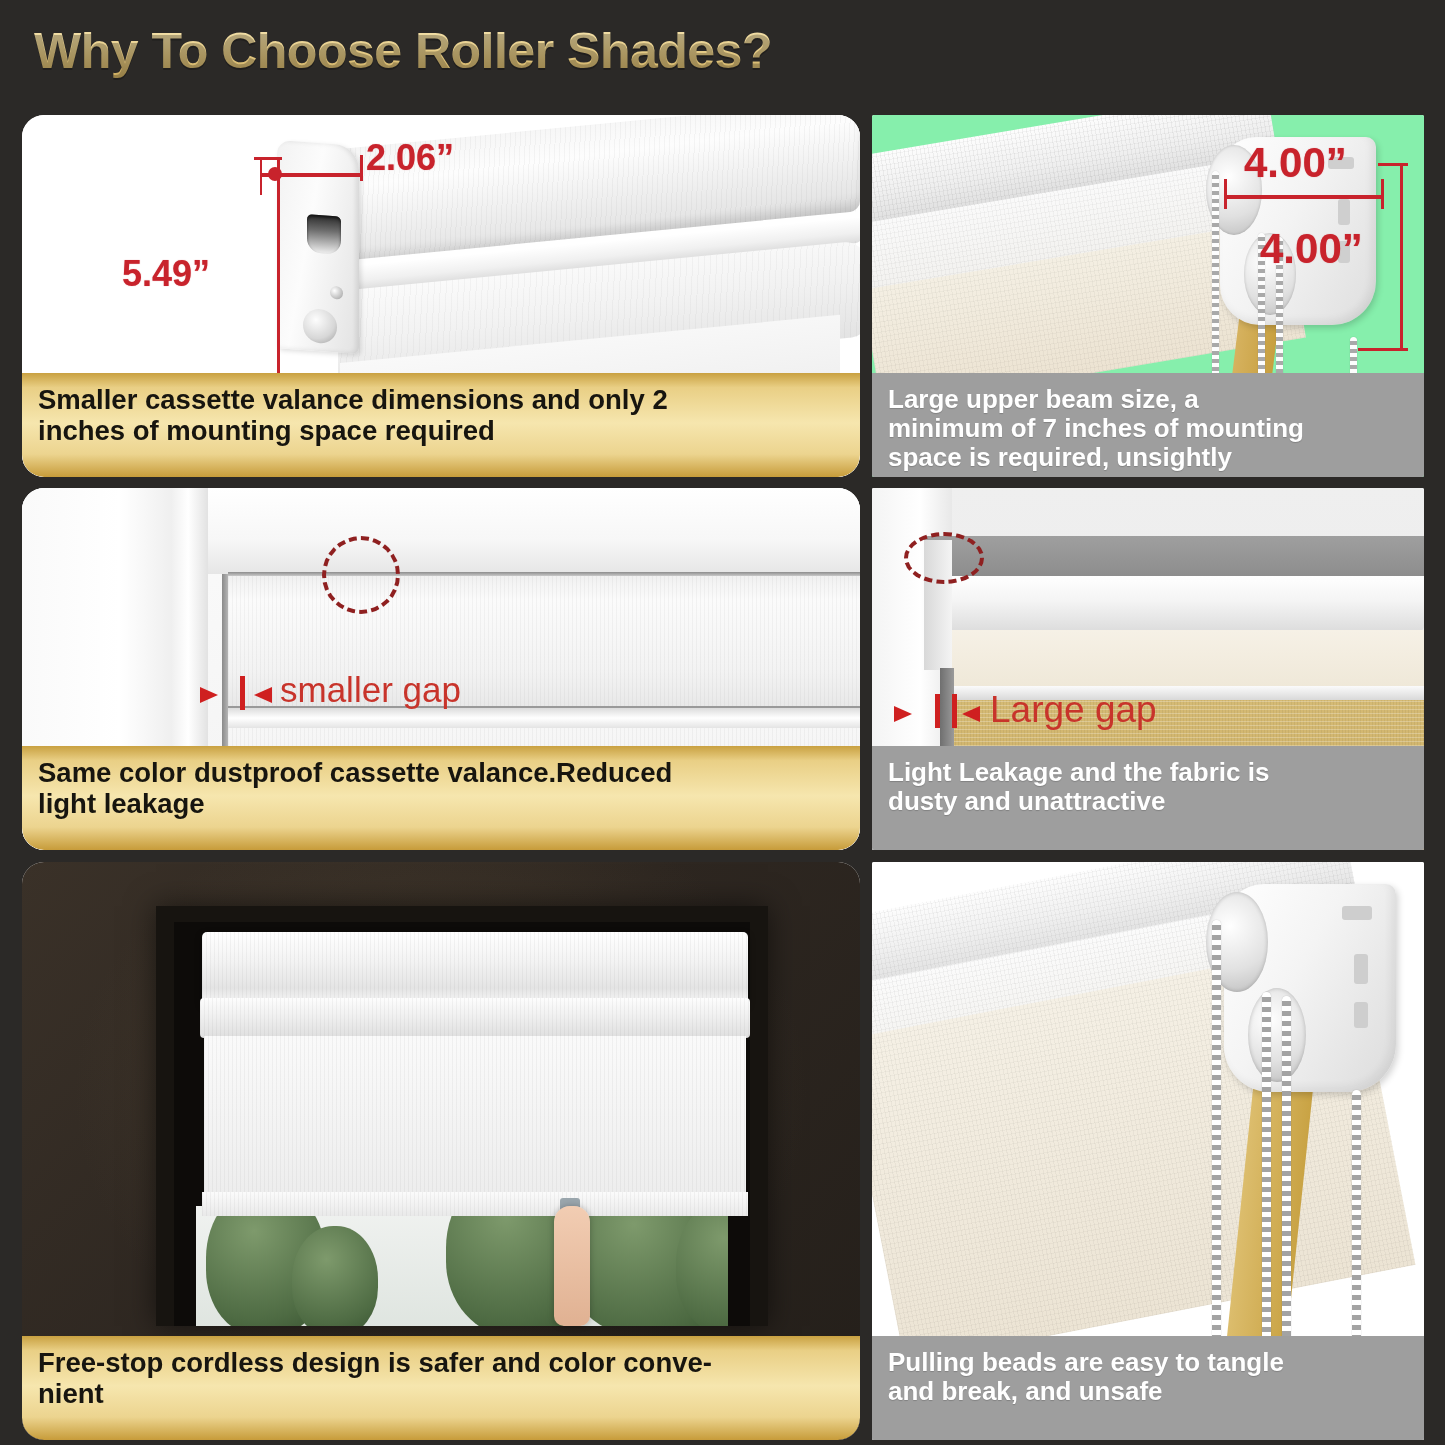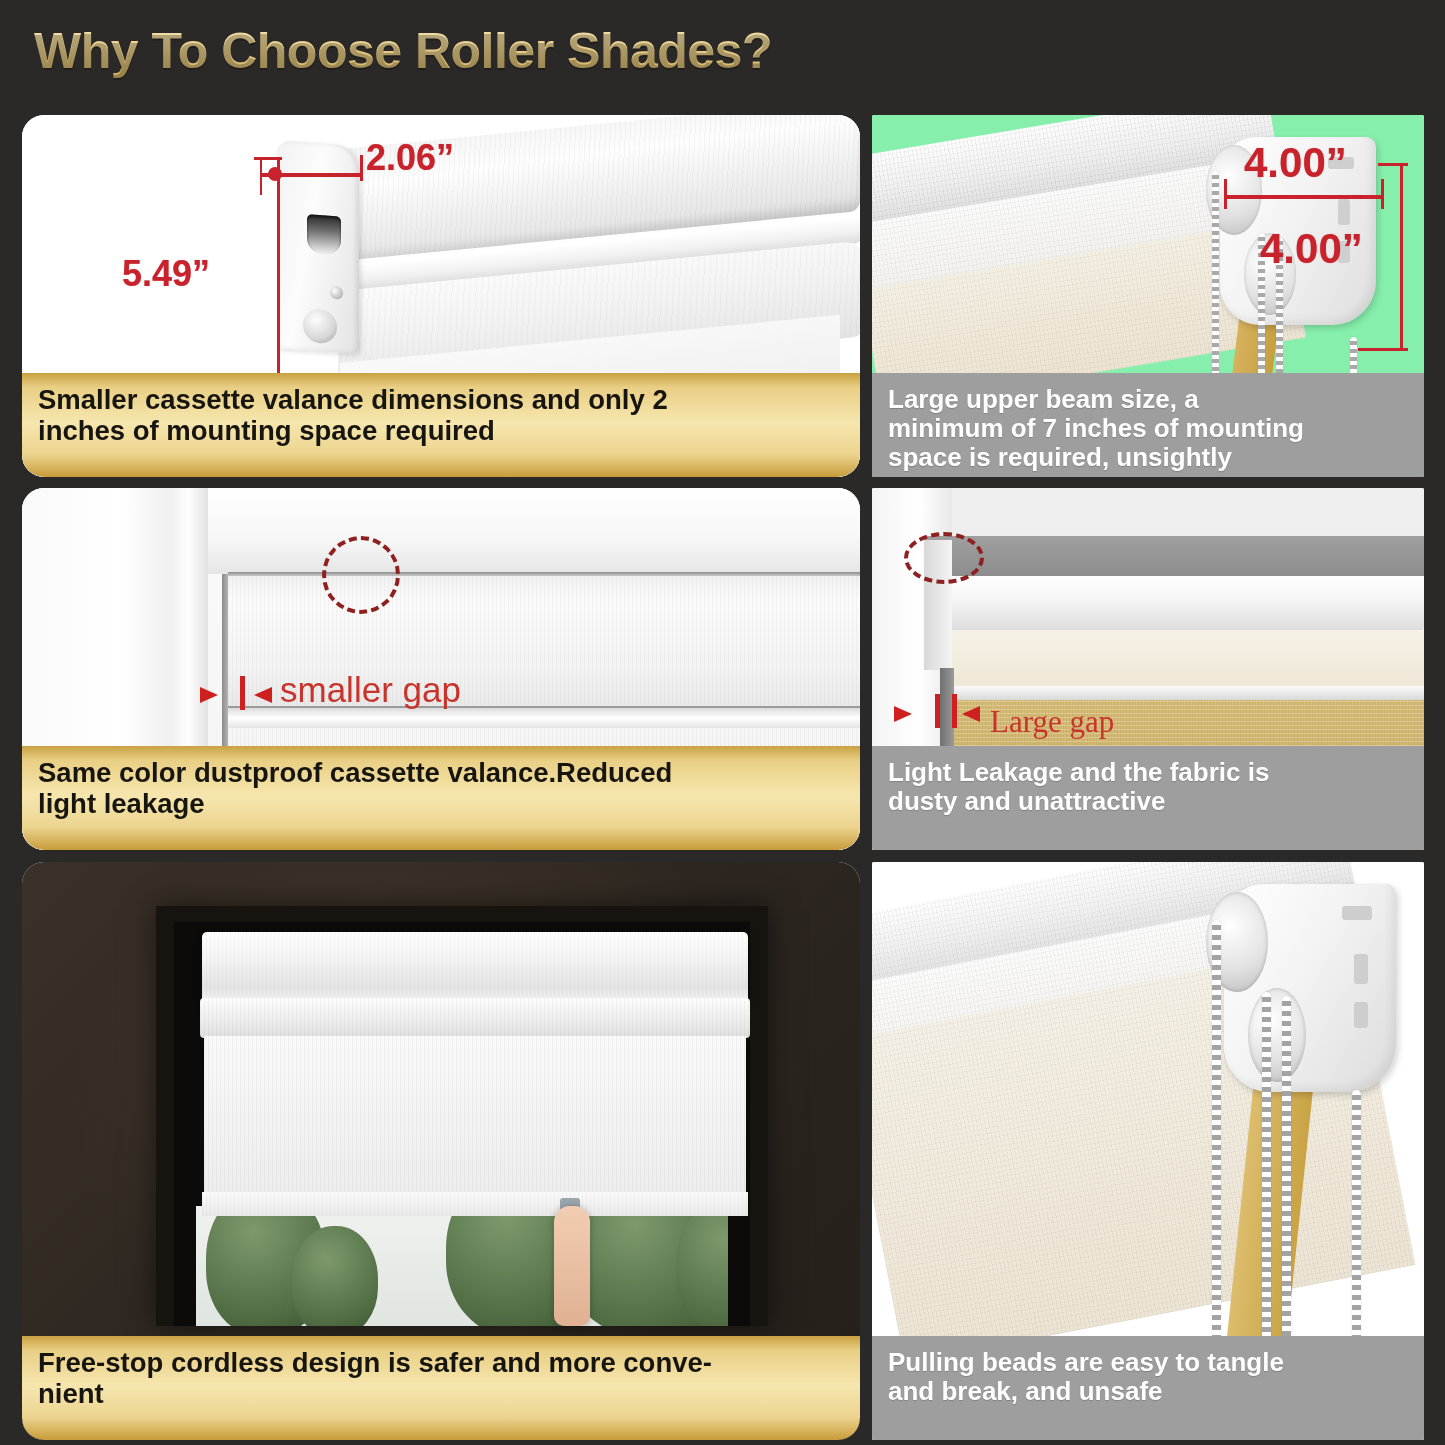--- a/index.html
+++ b/index.html
@@ -486,21 +486,21 @@
         <div class="tanfab"></div>
         <div class="bkt"></div>
         <div class="gapdark"></div>
 
         <div class="dash-ell" style="left:32px; top:44px; width:80px; height:52px;"></div>
 
         <div class="arrow-r" style="left:22px; top:218px;"></div>
         <div class="bar-v" style="left:63px; top:206px; width:5px; height:34px;"></div>
         <div class="bar-v" style="left:80px; top:206px; width:5px; height:34px;"></div>
         <div class="arrow-l" style="left:90px; top:218px;"></div>
-        <div class="gap-label" style="left:118px; top:216px; font-size:31px;font-family:Liberation Serif, serif;">Large gap</div>
+        <div class="gap-label" style="left:118px; top:201px; font-size:37px;">Large gap</div>
       </div>
 
       <div class="cap gray">
         <span class="ln">Light Leakage and the fabric is</span>
         <span class="ln">dusty and unattractive</span>
       </div>
     </div>
 
     <div class="panel left row3">
       <div class="photo p5" style="height:100%">
@@ -517,21 +517,21 @@
           <div class="valance"></div>
           <div class="roll"></div>
           <div class="shade"></div>
           <div class="bottomrail"></div>
           <div class="tab"></div>
           <div class="hand"></div>
         </div>
       </div>
 
       <div class="cap gold">
-        <span class="ln">Free-stop cordless design is safer and more conve-</span>
+        <span class="ln">Free-stop cordless design is safer and color conve-</span>
         <span class="ln">nient</span>
       </div>
     </div>
 
     <div class="panel right row3">
       <div class="photo p6" style="height:100%">
         <div class="tube"></div>
         <div class="fabW"></div>
         <div class="fabB"></div>
         <div class="gold"></div>

